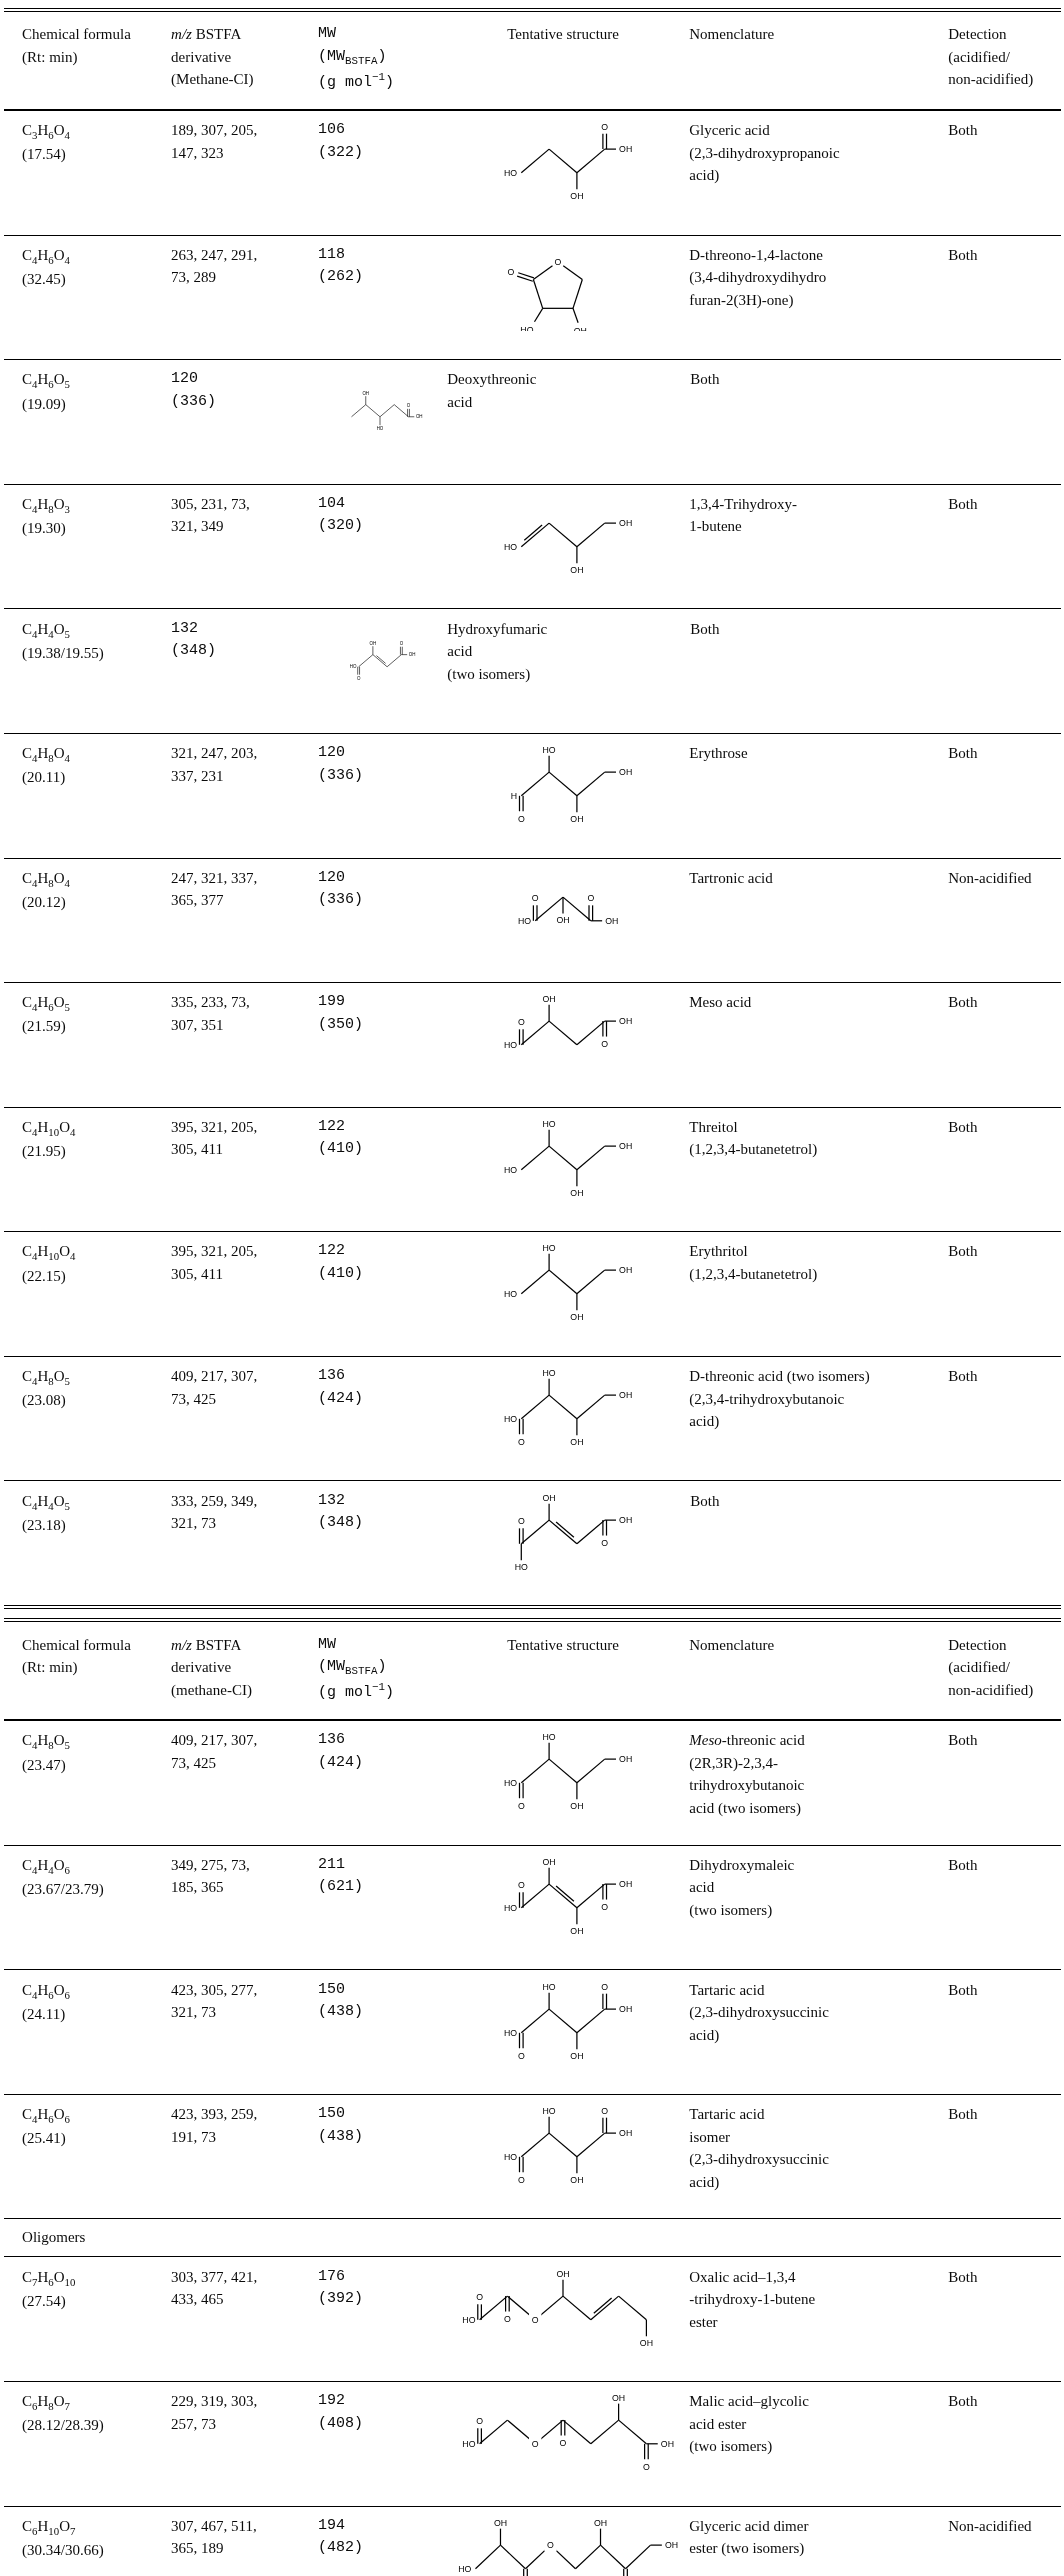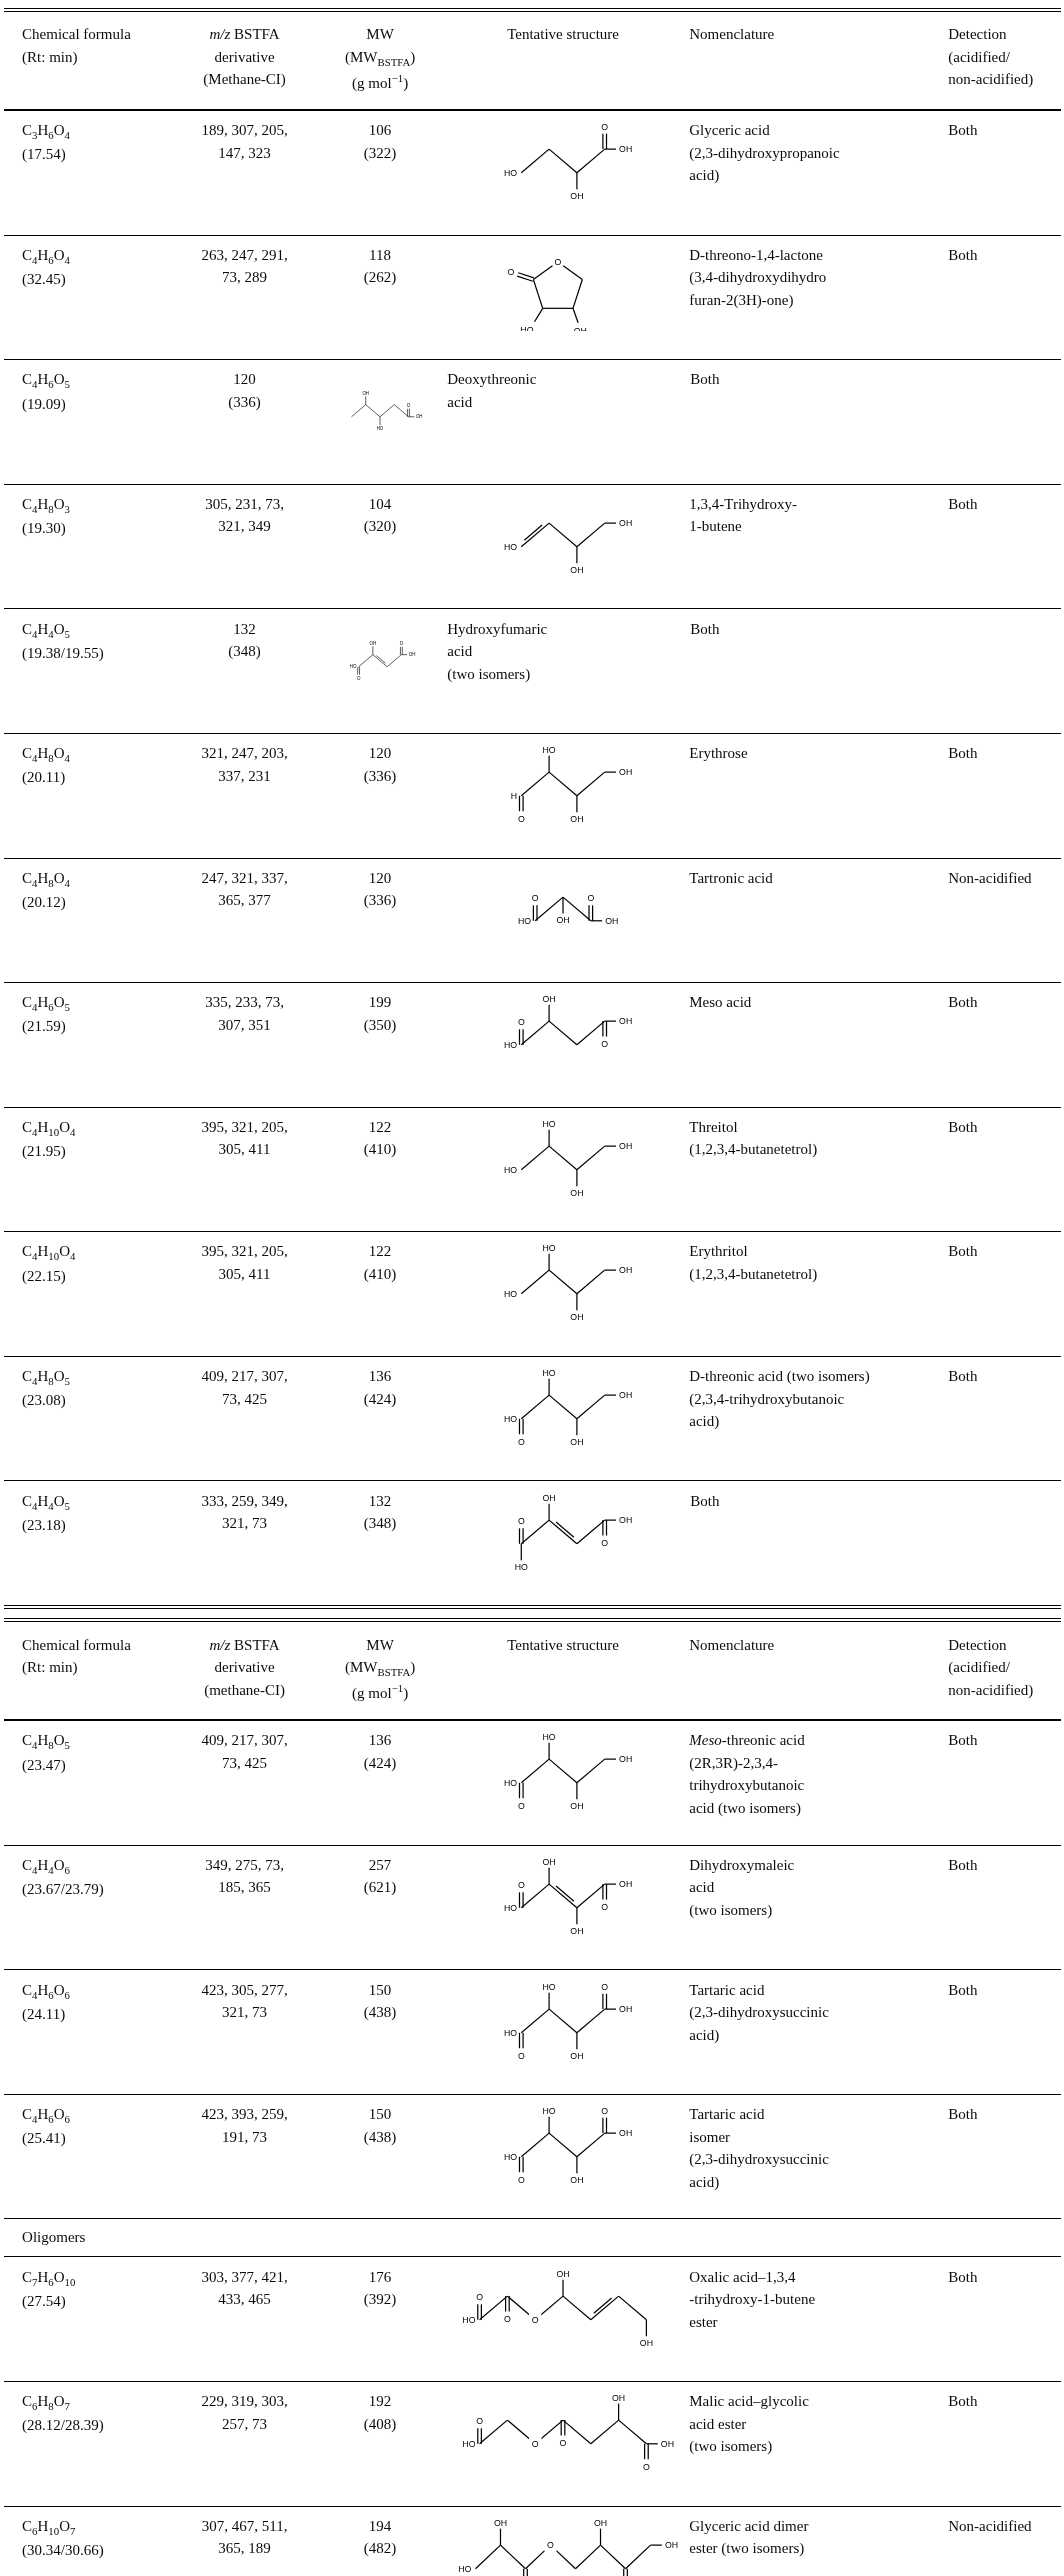--- a/index.html
+++ b/index.html
@@ -5,22 +5,22 @@
   html,body{margin:0;padding:0;background:#ffffff;color:#0b0b0b;}
   body{width:1065px;font-family:"Liberation Serif","DejaVu Serif",serif;font-size:15px;line-height:1.5;}
   main{padding:8.2px 4.1px 20.6px 4.1px;}
   .block{border-top:4.6px double #000;border-bottom:4.6px double #000;}
   .block + .block{margin-top:9.3px;}
   .row{display:grid;grid-template-columns:167px 147px 124px 242px 258px 127px;padding:8.2px 0 12.4px 0;}
   .header-row{border-bottom:2.6px solid #000;padding:11.3px 0 14.4px 0;}
   .data-row{min-height:103px;}
   .data-row + .data-row{border-top:1.5px solid #000;}
   .c1{padding-left:18px;}
-  .c2{text-align:center;white-space:pre-line;}
-  .c3{text-align:center;white-space:pre-line;}
+  .c2{text-align:left;white-space:pre-line;}
+  .c3{text-align:left;white-space:pre-line;font-family:Liberation Mono, monospace;}
   .c4{display:flex;align-items:flex-start;justify-content:center;}
   .c5{padding-left:5.2px;}
   .c6{padding-left:6.2px;white-space:pre-line;}
   .rt{white-space:pre-line;}
   .band{border-top:1.5px solid #000;border-bottom:1.5px solid #000;padding:6.2px 0 8.2px 18px;}
   svg.structure{display:block;}
   sub{font-size:0.72em;}
   sup{font-size:0.72em;}
 </style>
 </head>
@@ -426,21 +426,21 @@
           </div>
           <div class="c6">Both</div>
         </div>
         <div class="row data-row">
           <div class="c1">
             <div class="formula">C<sub>4</sub>H<sub>4</sub>O<sub>6</sub></div>
             <div class="rt">(23.67/23.79)</div>
           </div>
           <div class="c2">349, 275, 73,
 185, 365</div>
-          <div class="c3"><div>257</div><div>(621)</div></div>
+          <div class="c3"><div>211</div><div>(621)</div></div>
           <div class="c4">
             <svg viewBox="0 0 470 168" width="242" height="87" class="structure" style="font-size:29px">
               <line x1="154" y1="104" x2="208" y2="58" stroke="#000" stroke-width="2.4"></line>
               <line x1="208" y1="58" x2="262" y2="104" stroke="#000" stroke-width="2.4"></line>
               <line x1="221.61079873359876" y1="61.71254061707973" x2="256.17079873359876" y2="91.15254061707974" stroke="#000" stroke-width="2.4"></line>
               <line x1="262" y1="104" x2="316" y2="58" stroke="#000" stroke-width="2.4"></line>
               <line x1="150.5" y1="104" x2="150.5" y2="74" stroke="#000" stroke-width="2.4"></line>
               <line x1="157.5" y1="104" x2="157.5" y2="74" stroke="#000" stroke-width="2.4"></line>
               <text x="154" y="66" text-anchor="middle" font-family="&quot;Liberation Sans&quot;,&quot;DejaVu Sans&quot;,sans-serif" font-size="17" fill="#000">O</text>
               <text x="146" y="110" text-anchor="end" font-family="&quot;Liberation Sans&quot;,&quot;DejaVu Sans&quot;,sans-serif" font-size="17" fill="#000">HO</text>

